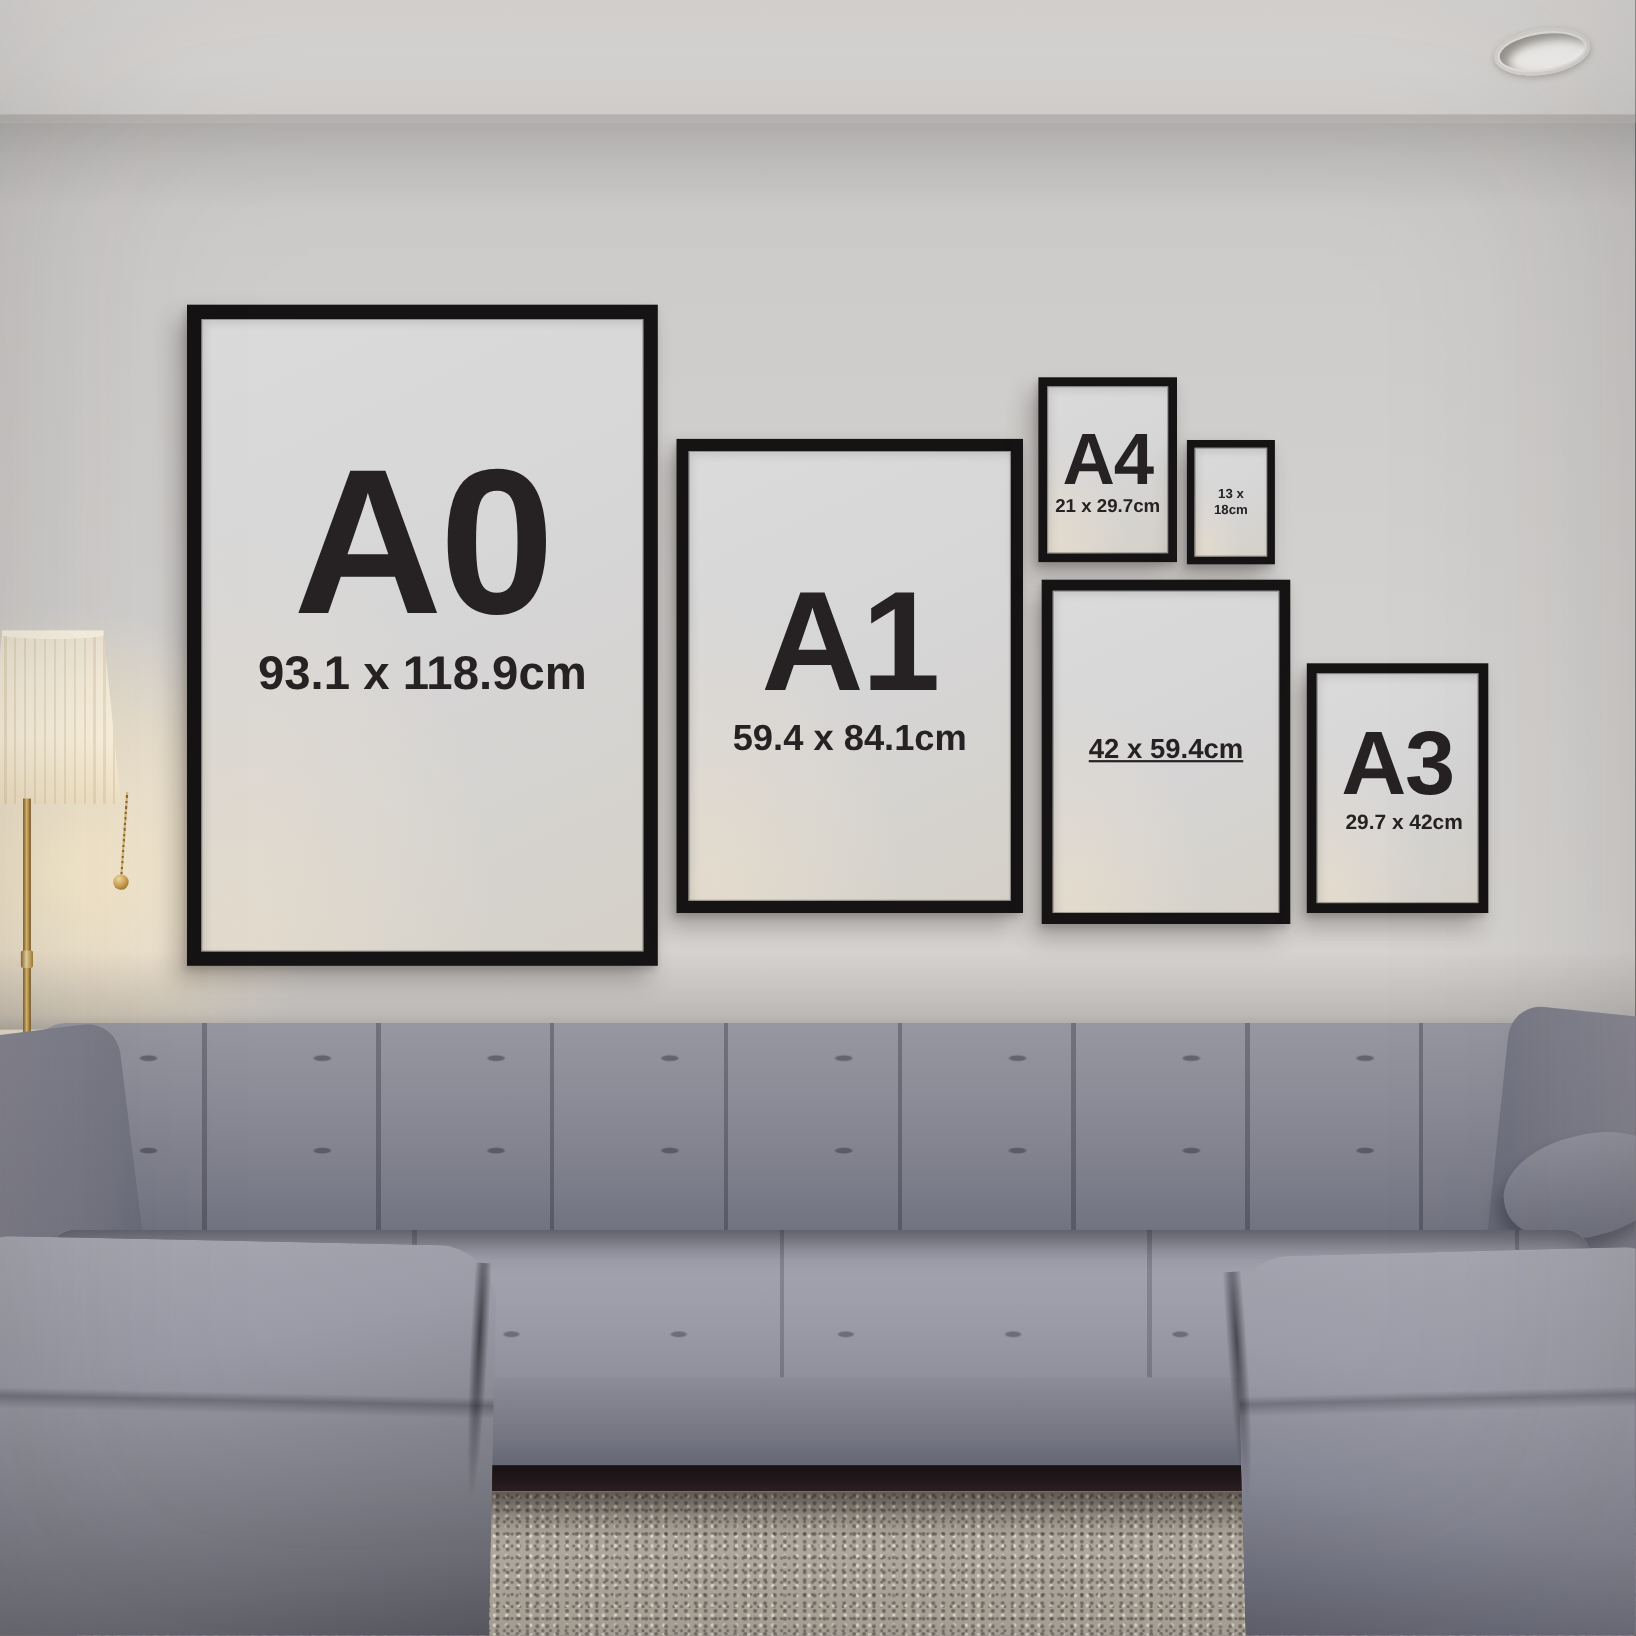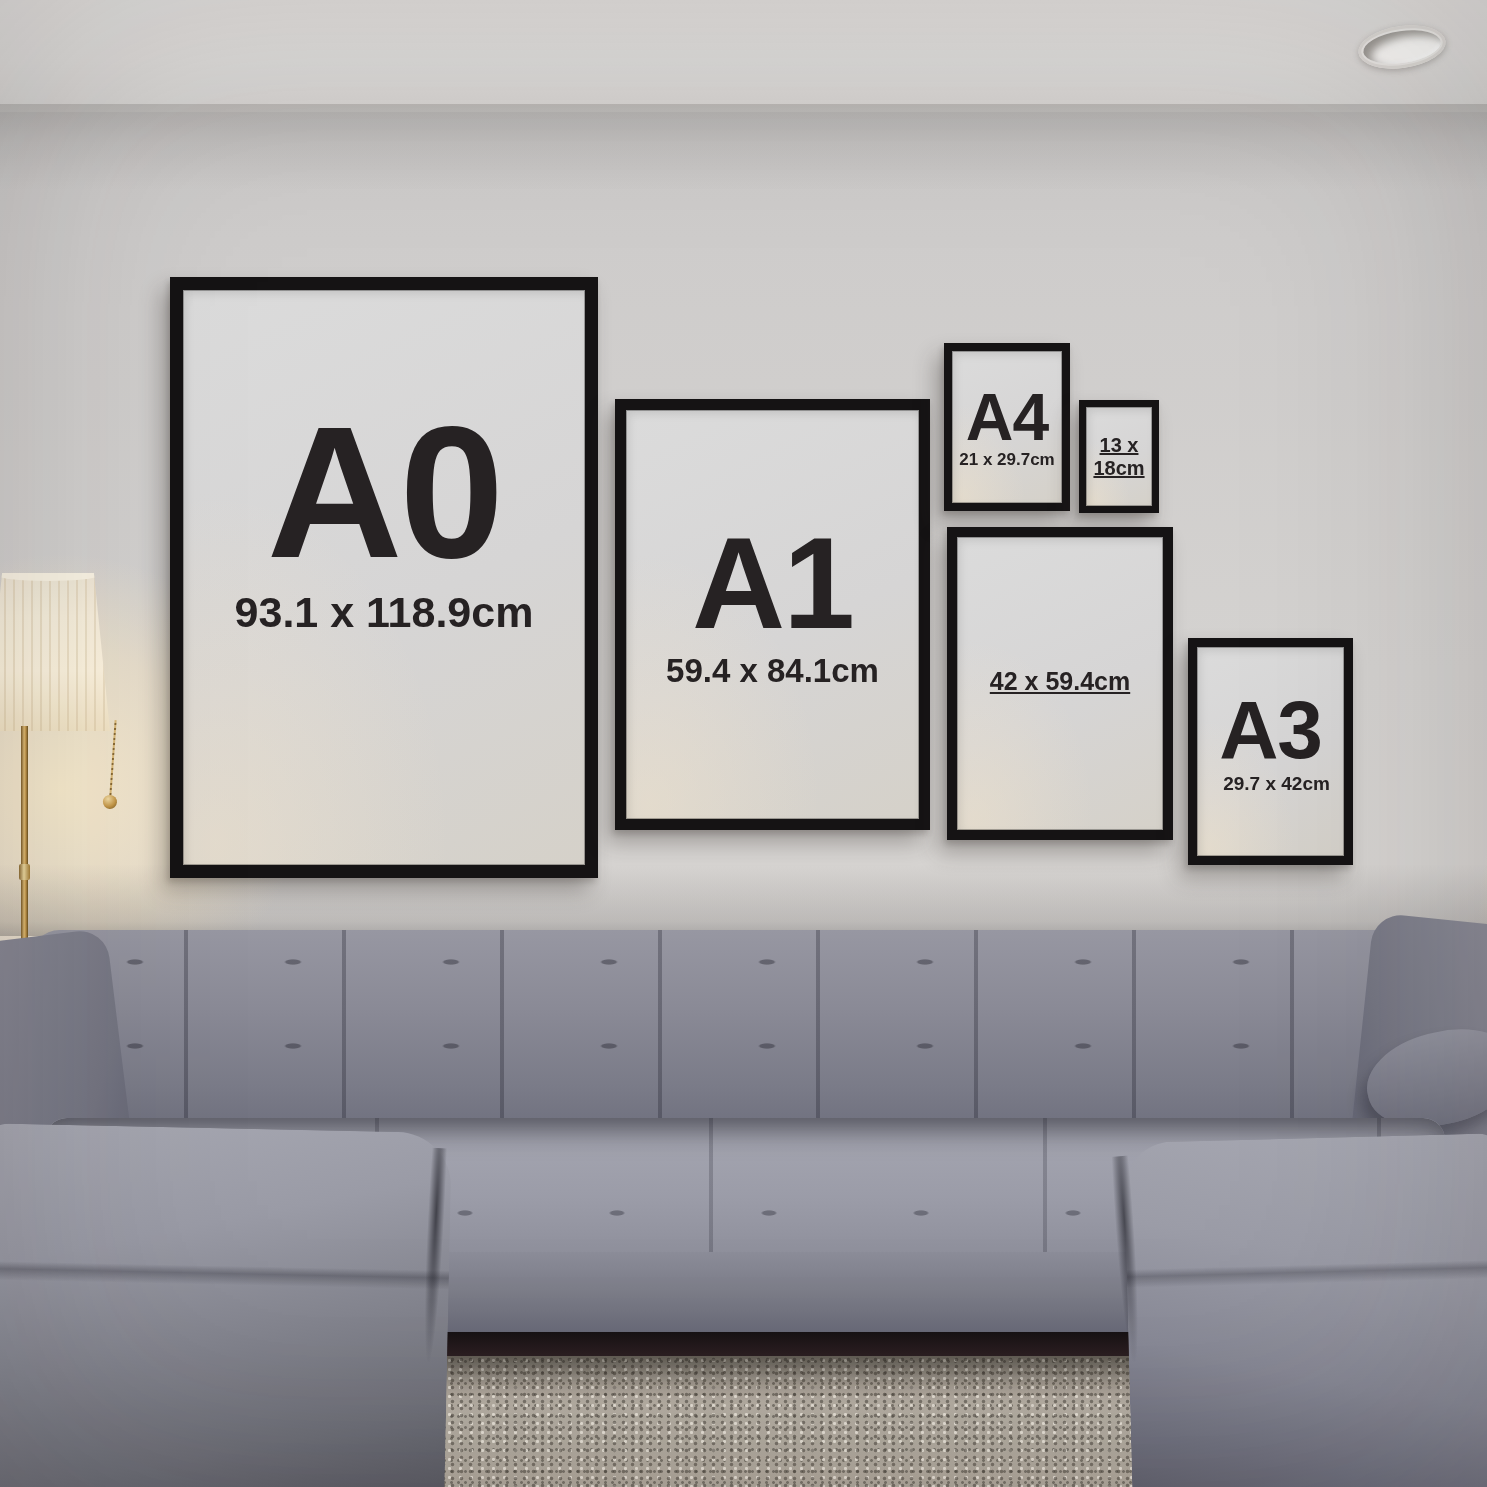--- a/index.html
+++ b/index.html
@@ -38,25 +38,25 @@
   .frame-a0{left:170px;top:232px;width:428px;height:601px;margin-top:45px;}  .frame-a0 .mat{inset:13px;}
   .frame-a0 .size-label{font-size:188px;} .frame-a0 .size-dims{font-size:43px;margin-top:12px;}
   .frame-a0 .content{transform:translateY(-54px);}
   .frame-a1{left:615px;top:399px;width:315px;height:431px;}  .frame-a1 .mat{inset:11px;}
   .frame-a1 .size-label{font-size:129px;} .frame-a1 .size-dims{font-size:33px;margin-top:12px;}
   .frame-a1 .content{transform:translateY(-6px);}
   .frame-a4{left:944px;top:343px;width:126px;height:168px;}  .frame-a4 .mat{inset:8px;}
   .frame-a4 .size-label{font-size:66px;} .frame-a4 .size-dims{font-size:17px;margin-top:4px;}
   .frame-a4 .content{transform:translateY(2px);justify-content:center;}
   .frame-s13{left:1079px;top:400px;width:80px;height:113px;} .frame-s13 .mat{inset:7px;}
-  .frame-s13 .size-dims{font-size:20px;line-height:1.12;margin:0;text-decoration:underline;}
+  .frame-s13 .size-dims{font-size:12px;line-height:1.12;margin:0;}
   .frame-a2{left:947px;top:527px;width:226px;height:313px;}  .frame-a2 .mat{inset:10px;}
   .frame-a2 .size-label{font-size:107px;} .frame-a2 .size-dims{font-size:25px;margin-top:11px;text-decoration:underline;}
   .frame-a2 .content{transform:translateY(-8px);}
-  .frame-a3{left:1188px;top:638px;width:165px;height:227px;} .frame-a3 .mat{inset:9px;}
+  .frame-a3{left:1188px;top:603px;width:165px;height:227px;} .frame-a3 .mat{inset:9px;}
   .frame-a3 .size-label{font-size:82px;} .frame-a3 .size-dims{font-size:19px;margin-top:7px;margin-left:12px;}
   .frame-a3 .content{transform:translateY(-7px);}
   
   .lamp-shade{position:absolute;left:-14px;top:573px;width:124px;height:158px;
     clip-path:polygon(13% 0%,87% 0%,100% 100%,0% 100%);
     background:
       repeating-linear-gradient(90deg,rgba(200,178,140,0.30) 0 2px,rgba(255,255,255,0) 2px 9px),
       linear-gradient(180deg,#efe7d6 0%,#f8f0dd 28%,#fdf4df 62%,#f3e5c7 100%);}
   .lamp-shade-rim{position:absolute;left:8%;top:-4px;width:84%;height:12px;border-radius:50%;
     background:#faf4e4;}

